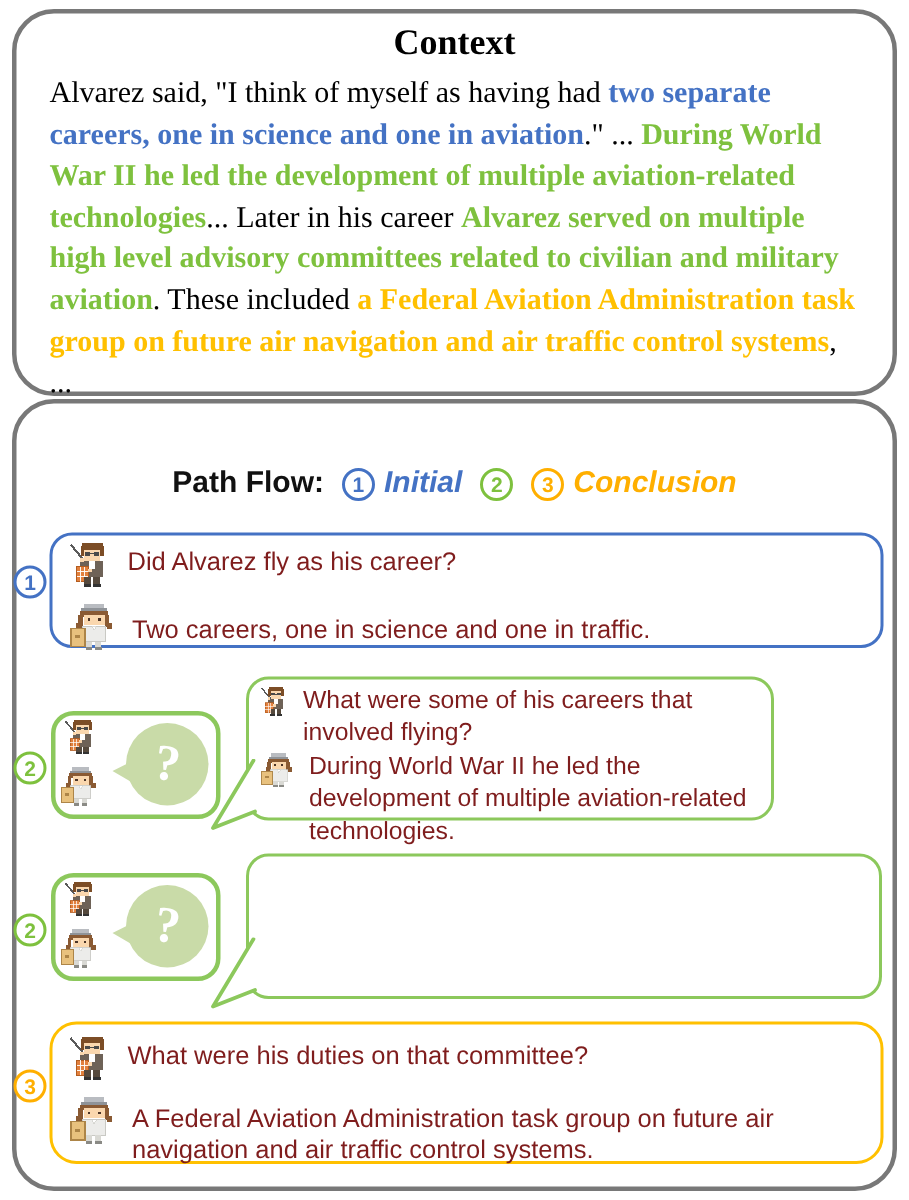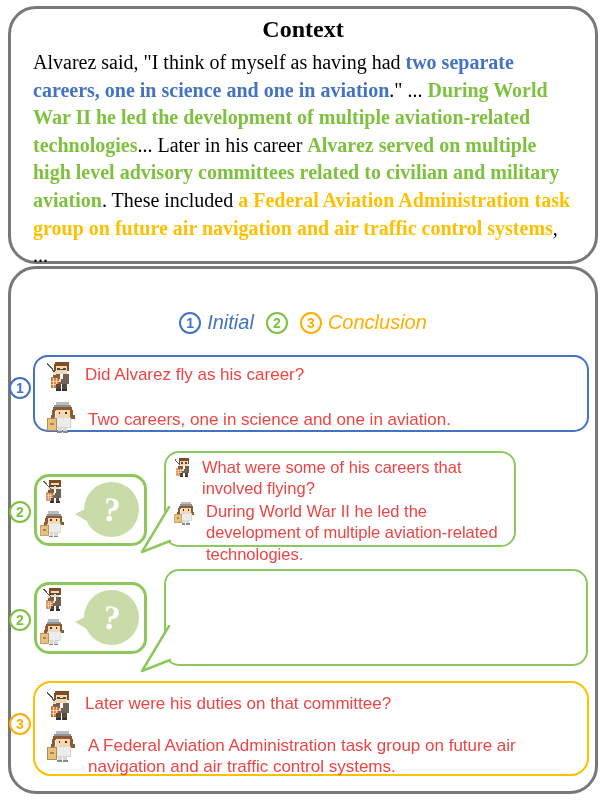--- a/index.html
+++ b/index.html
@@ -34,21 +34,21 @@
   .seg-black  { color: #000; }
 
   
   .pathflow {
     position: absolute; top: 42px; left: 0; right: 0;
     display: flex; justify-content: center; align-items: center; gap: 12px;
     font-size: 20px;
   }
   .pathflow-label { font-weight: bold; color: #111; }
   .legend-item { display: flex; align-items: center; gap: 6px; }
-  .legend-name { font-weight: normal; font-style: italic; }
+  .legend-name { font-weight: bold; font-style: italic; }
 
   .numcircle {
     display: inline-flex; align-items: center; justify-content: center;
     width: 22px; height: 22px; border-radius: 50%;
     border: 2.2px solid currentColor; background: #fff;
     font-size: 14px; font-weight: bold; line-height: 1;
   }
   .c-blue   { color: #4472C4; }
   .c-green  { color: #7EC13E; }
   .c-orange { color: #FFAF00; }
@@ -63,21 +63,21 @@
   .bubble-green  { border: 2.5px solid #8CC85C; }
   .bubble-orange { border: 2.5px solid #FFC000; }
 
   .bubble1 { left: 22px; top: 86px;  width: 556px; height: 77px; padding: 4px 10px 2px 10px; }
   .bubble2 { left: 153px; top: 182px; width: 352px; height: 96px; padding: 4px 10px 2px 7px; }
   .bubble3 { left: 153px; top: 300px; width: 424px; height: 97px; padding: 4px 10px 2px 7px; }
   .bubble4 { left: 22px; top: 412px; width: 556px; height: 95px; padding: 7px 10px 2px 10px; border-radius: 18px; }
 
   .qa-row { display: flex; align-items: flex-start; gap: 7px; }
   .qa-row + .qa-row { margin-top: 5px; }
-  .qa-text { font-size: 17px; line-height: 1.26; color: #ef4444; padding-top: 3px; }
+  .qa-text { font-size: 17px; line-height: 1.26; color: #7f1d1d; padding-top: 3px; }
   .small .qa-text { font-size: 16.5px; line-height: 1.3; padding-top: 0; }
   .small .qa-row + .qa-row { margin-top: 1px; }
 
   .icon { flex: 0 0 auto; display: block; }
   .icon-33 { width: 33px; height: 35px; }
   .icon-36 { width: 36px; height: 38px; }
   .icon-22 { width: 22px; height: 24px; }
   .icon-26 { width: 26px; height: 28px; }
   .icon-30 { width: 30px; height: 32px; }
 
@@ -170,20 +170,21 @@
 <div class="canvas">
 
   <div class="panel context-box">
     <div class="panel-title">Context</div>
     <p class="context-text"><span class="seg-black">Alvarez said, "I think of myself as having had </span><span class="seg-blue">two separate careers, one in science and one in aviation</span><span class="seg-black">." ... </span><span class="seg-green">During World War II he led the development of multiple aviation-related technologies</span><span class="seg-black">... Later in his career </span><span class="seg-green">Alvarez served on multiple high level advisory committees related to civilian and military aviation</span><span class="seg-black">. These included </span><span class="seg-orange">a Federal Aviation Administration task group on future air navigation and air traffic control systems</span><span class="seg-black">, ...</span></p>
   </div>
 
   <div class="panel conv-box">
 
     <div class="pathflow">
+      <span class="pathflow-label">Path Flow:</span>
       <span class="legend-item">
         <span class="numcircle c-blue">1</span>
         <span class="legend-name c-blue">Initial</span>
       </span>
       <span class="legend-item">
         <span class="numcircle c-green">2</span>
       </span>
       <span class="legend-item">
         <span class="numcircle c-orange">3</span>
         <span class="legend-name c-orange">Conclusion</span>
@@ -195,21 +196,21 @@
       <div class="qa-row">
         <svg class="icon icon-33" viewBox="0 0 16 17" shape-rendering="crispEdges">
             <use href="#def-teacher"></use>
           </svg>
         <div class="qa-text">Did Alvarez fly as his career?</div>
       </div>
       <div class="qa-row">
         <svg class="icon icon-36" viewBox="0 0 16 17" shape-rendering="crispEdges">
             <use href="#def-student"></use>
           </svg>
-        <div class="qa-text" style="padding-top:8px;">Two careers, one in science and one in aviation.</div>
+        <div class="qa-text" style="padding-top:8px;">Two careers, one in science and one in traffic.</div>
       </div>
     </div>
 
     <span class="numcircle c-green turn-num" style="top:232px;">2</span>
     <div class="thinkbox think2">
       <svg class="icon icon-26 think-teacher" viewBox="0 0 16 17" shape-rendering="crispEdges">
           <use href="#def-teacher"></use>
         </svg>
       <svg class="icon icon-30 think-student" viewBox="0 0 16 17" shape-rendering="crispEdges">
           <use href="#def-student"></use>
@@ -253,21 +254,21 @@
           <use href="#def-tail"></use>
         </svg>
     </div>
 
     <span class="numcircle c-orange turn-num" style="top:444px;">3</span>
     <div class="bubble bubble-orange bubble4">
       <div class="qa-row">
         <svg class="icon icon-33" viewBox="0 0 16 17" shape-rendering="crispEdges">
             <use href="#def-teacher"></use>
           </svg>
-        <div class="qa-text">Later were his duties on that committee?</div>
+        <div class="qa-text">What were his duties on that committee?</div>
       </div>
       <div class="qa-row">
         <svg class="icon icon-36" viewBox="0 0 16 17" shape-rendering="crispEdges">
             <use href="#def-student"></use>
           </svg>
         <div class="qa-text" style="padding-top:5px;">A Federal Aviation Administration task group on future air navigation and air traffic control systems.</div>
       </div>
     </div>
 
   </div>

